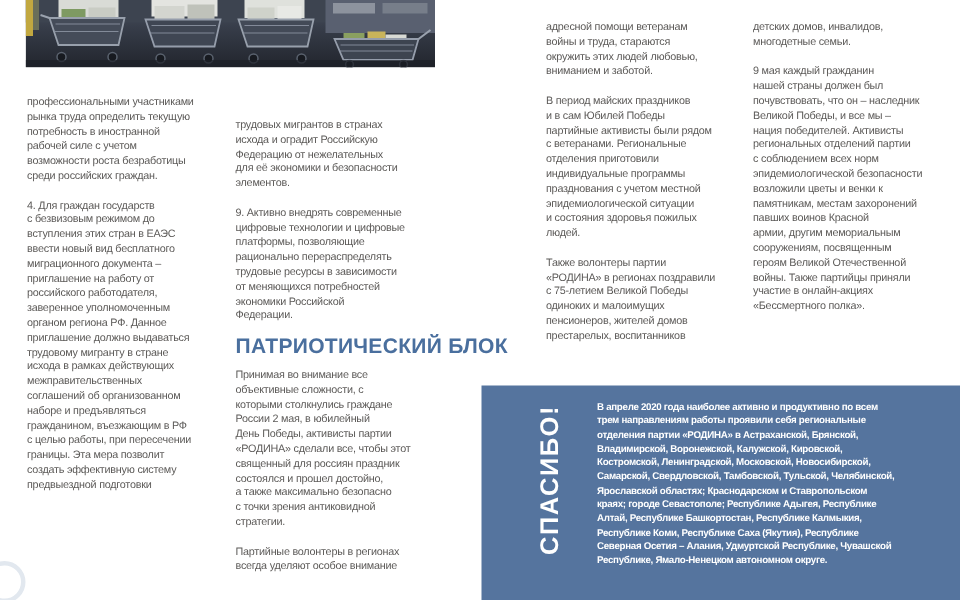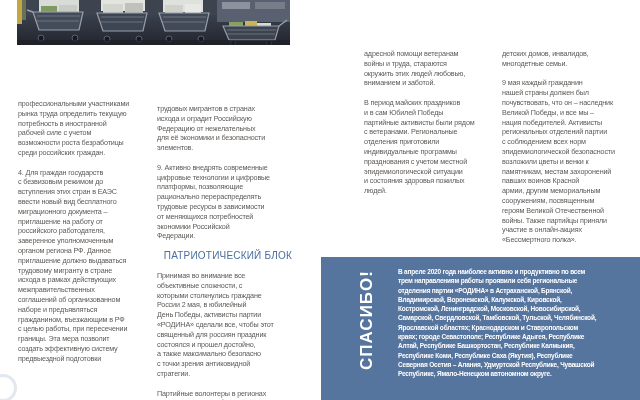--- a/index.html
+++ b/index.html
@@ -5,29 +5,29 @@
   html,body { margin:0; padding:0; background:#ffffff; }
   .page {
     position:relative; width:640px; height:400px; background:#ffffff;
     overflow:hidden; font-family:"Liberation Sans", sans-serif;
   }
   
   .photo { position:absolute; left:17px; top:0; width:273px; height:45px; overflow:hidden; }
   
   .col {
     position:absolute; width:135px; color:#5c5a58;
-    font-size:7.2px; line-height:9.8px; letter-spacing:-0.15px;margin-top:36px;
+    font-size:7.2px; line-height:9.8px; letter-spacing:-0.15px;
   }
   .col p { margin:0 0 9.8px 0; white-space:pre-line; }
   .col-1 { left:18px;  top:63px; }
-  .col-2 { left:157px; top:68px; }
+  .col-2 { left:157px; top:78px; }
   .col-3 { left:364px; top:13px; width:128px; }
   .col-4 { left:502px; top:13px; width:128px; }
   .section-heading {
-    font-weight:normal; color:#4a6f9e; font-size:10px; letter-spacing:0.2px;
+    font-weight:bold; color:#4a6f9e; font-size:14px; letter-spacing:0.2px;
     line-height:10px; margin:0 0 10px 0; white-space:nowrap;text-align:right;
   }
   
   .thanks-box {
     position:absolute; left:321px; top:257px; width:319px; height:143px;
     background:#55749e;
   }
   .thanks-label {
     position:absolute; left:36px; top:10px; height:103px;
     writing-mode:vertical-rl; transform:rotate(180deg);
@@ -182,20 +182,26 @@
       <p>В период майских праздников
 и в сам Юбилей Победы
 партийные активисты были рядом
 с ветеранами. Региональные
 отделения приготовили
 индивидуальные программы
 празднования с учетом местной
 эпидемиологической ситуации
 и состояния здоровья пожилых
 людей.</p>
+      <p>Также волонтеры партии
+«РОДИНА» в регионах поздравили
+с 75-летием Великой Победы
+одиноких и малоимущих
+пенсионеров, жителей домов
+престарелых, воспитанников</p>
     </div>
 
   <div class="col col-4">
       <p>детских домов, инвалидов,
 многодетные семьи.</p>
       <p>9 мая каждый гражданин
 нашей страны должен был
 почувствовать, что он – наследник
 Великой Победы, и все мы –
 нация победителей. Активисты

